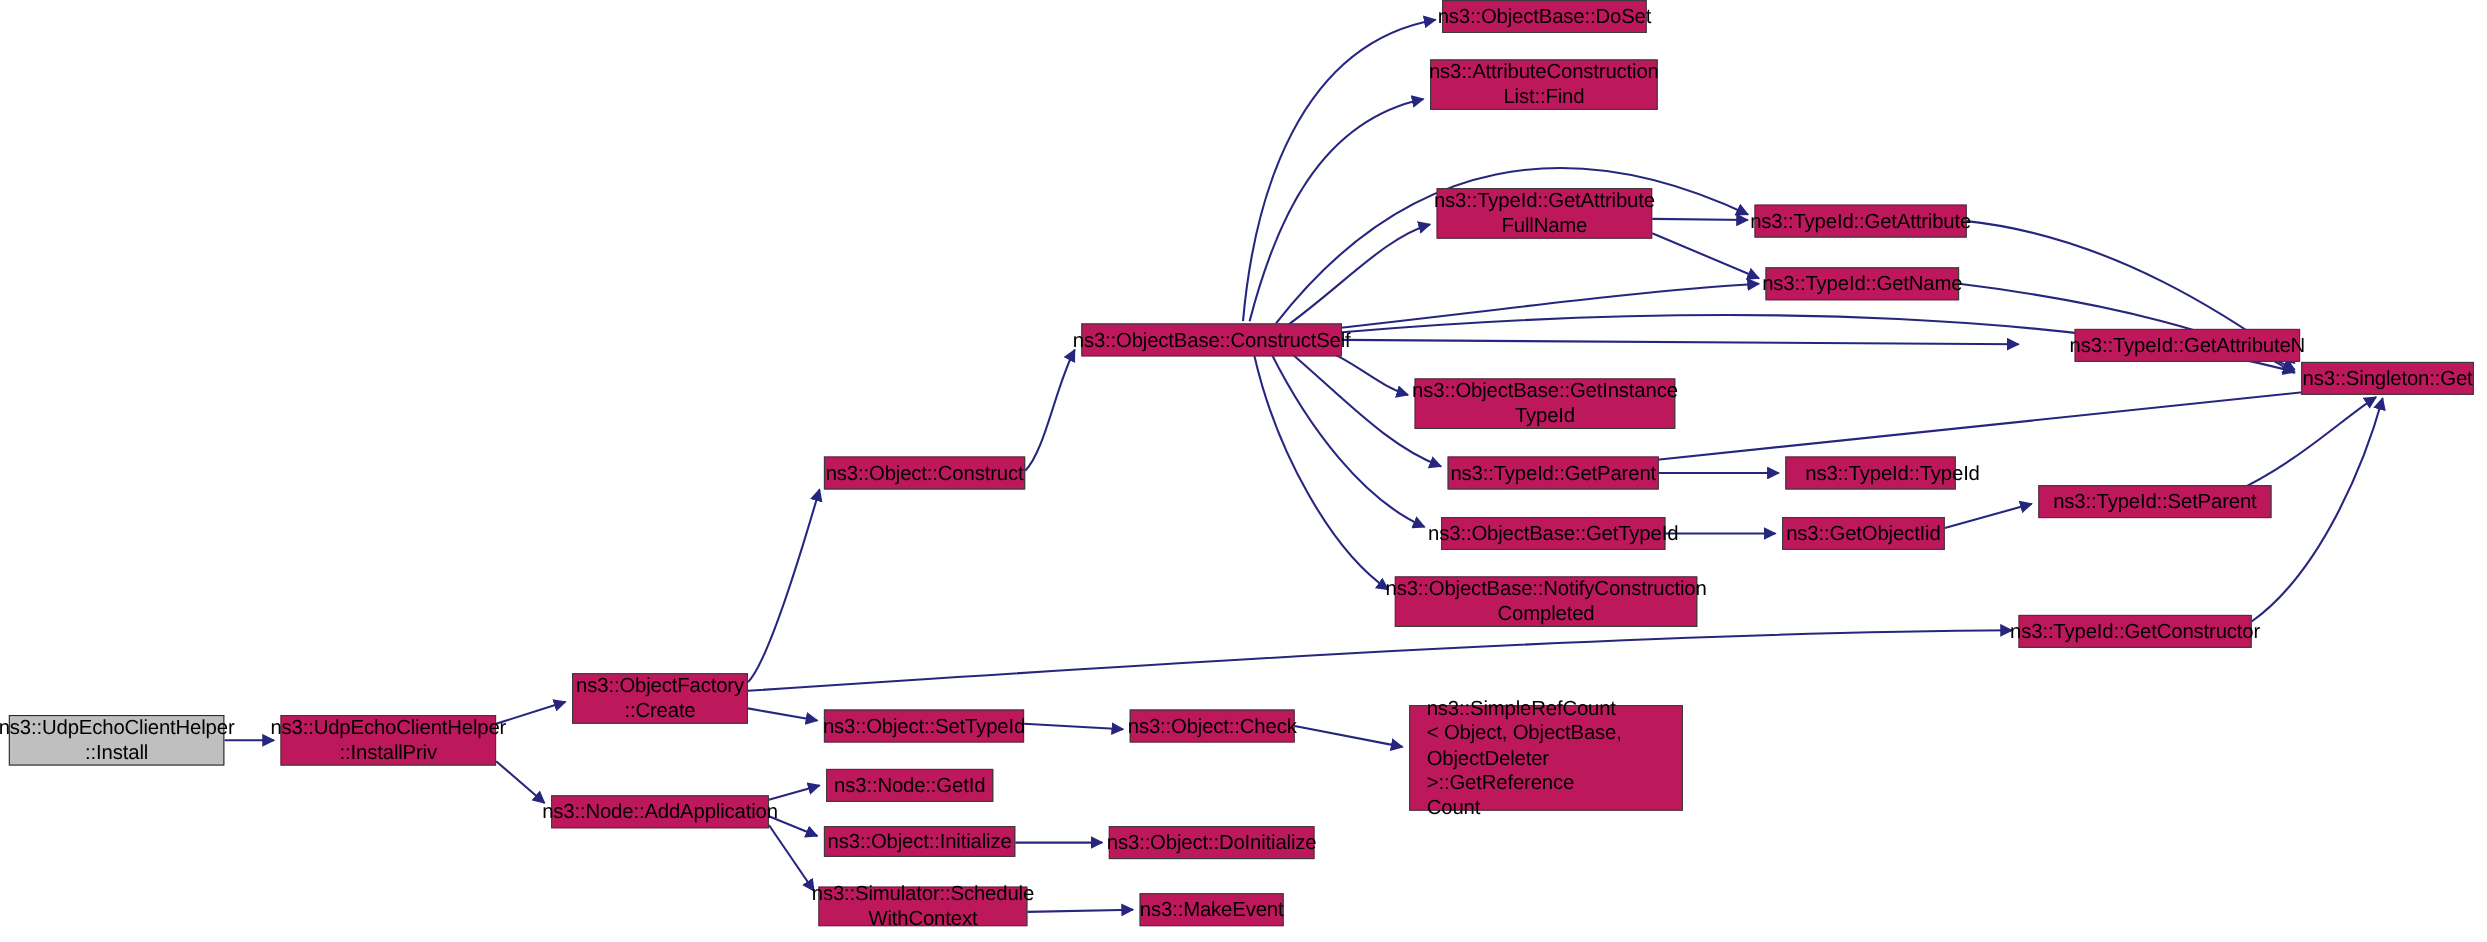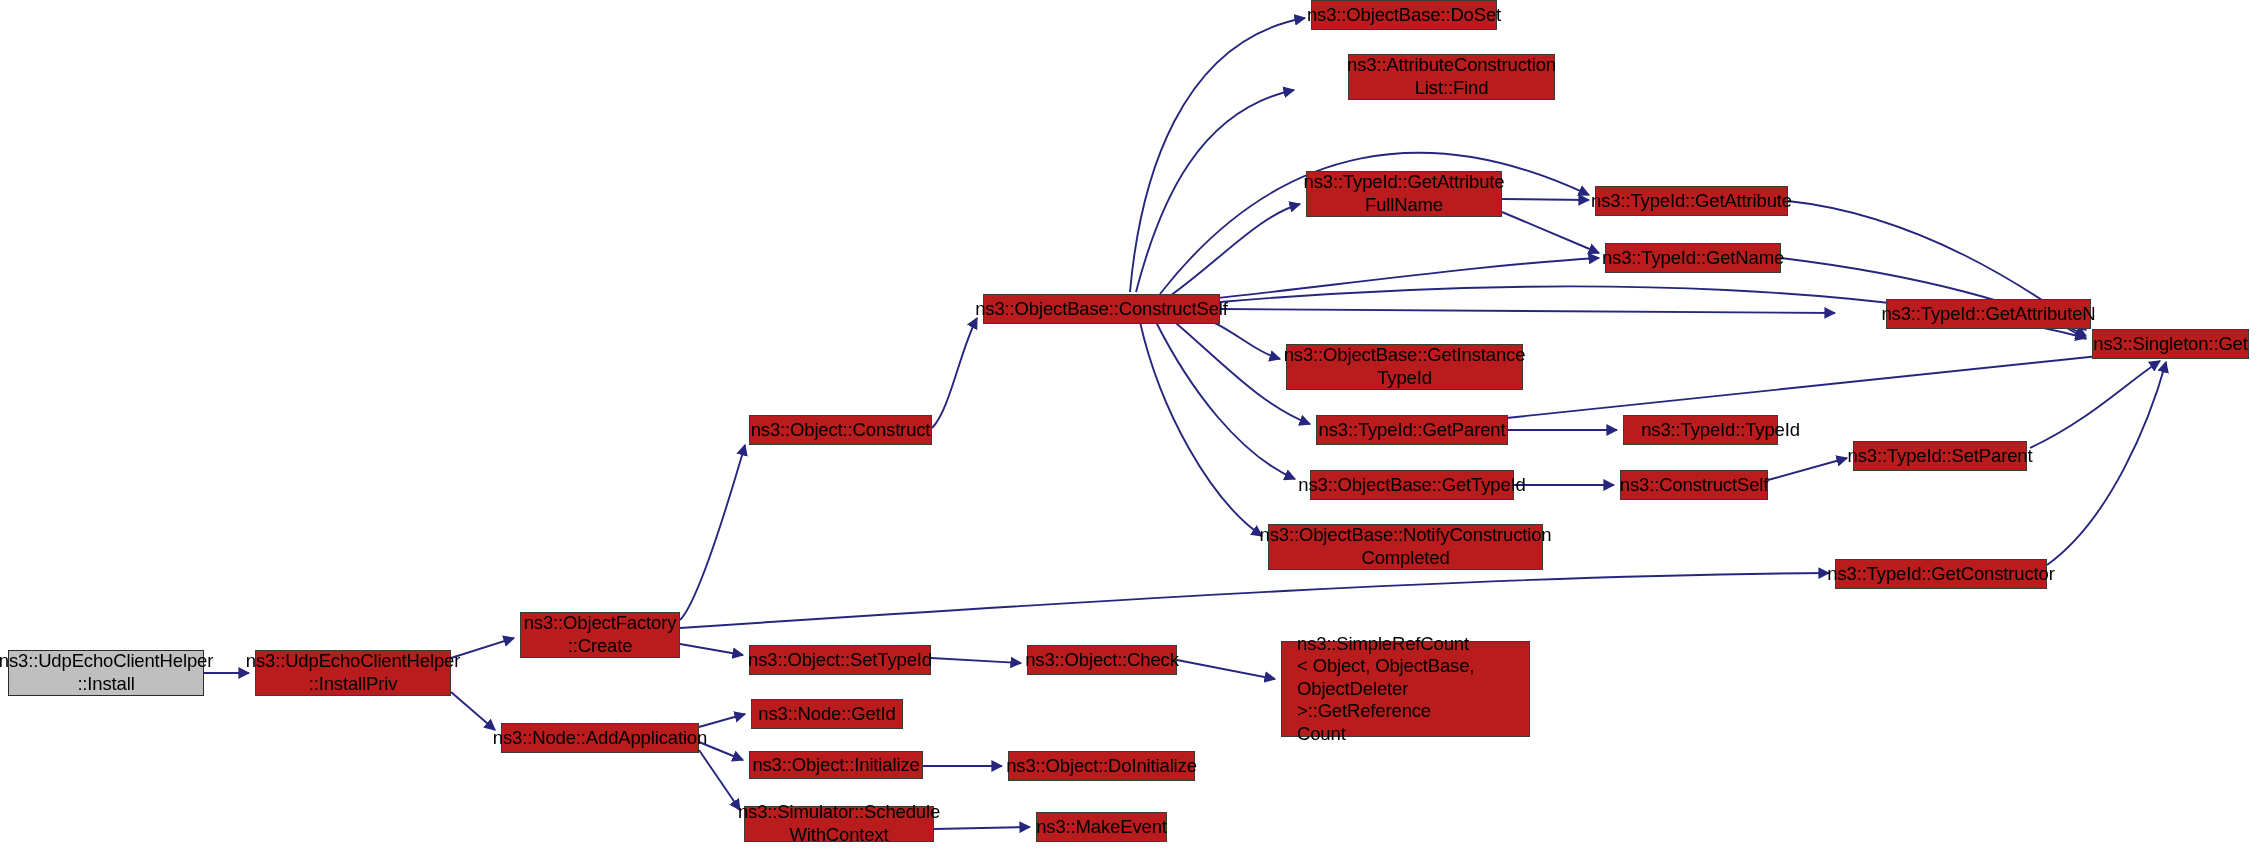--- a/index.html
+++ b/index.html
@@ -21,21 +21,21 @@
     left: 0;
     top: 0;
     width: 2261px;
     height: 856px;
     pointer-events: none;
   }
   .node {
     position: absolute;
     box-sizing: border-box;
     border: 1.4px solid #3b3b3b;
-    background: #b91c1c;
+    background: #be185d;
     color: #000000;
     font-size: 18.5px;
     line-height: 1.22;
     display: flex;
     align-items: center;
     justify-content: center;
     text-align: center;
     white-space: pre-line;
     padding: 1px 4px;
     letter-spacing: -0.15px;
@@ -111,36 +111,36 @@
       <div class="node" style="left: 749px; top: 645px; width: 182px; height: 30px;">ns3::Object::SetTypeId</div>
       <div class="node" style="left: 751px; top: 699px; width: 152px; height: 30px;">ns3::Node::GetId</div>
       <div class="node" style="left: 749px; top: 751px; width: 174px; height: 28px;">ns3::Object::Initialize</div>
       <div class="node" style="left: 744px; top: 806px; width: 190px; height: 36px;">ns3::Simulator::Schedule
 WithContext</div>
       <div class="node" style="left: 983px; top: 294px; width: 237px; height: 30px;">ns3::ObjectBase::ConstructSelf</div>
       <div class="node" style="left: 1027px; top: 645px; width: 150px; height: 30px;">ns3::Object::Check</div>
       <div class="node" style="left: 1008px; top: 751px; width: 187px; height: 30px;">ns3::Object::DoInitialize</div>
       <div class="node" style="left: 1036px; top: 812px; width: 131px; height: 30px;">ns3::MakeEvent</div>
       <div class="node" style="left: 1311px; top: 0px; width: 186px; height: 30px;">ns3::ObjectBase::DoSet</div>
-      <div class="node" style="left: 1300px; top: 54px; width: 207px; height: 46px; margin-left: 48px;">ns3::AttributeConstruction
+      <div class="node" style="left: 1300px; top: 54px; width: 207px; height: 46px;">ns3::AttributeConstruction
 List::Find</div>
       <div class="node" style="left: 1306px; top: 171px; width: 196px; height: 46px;">ns3::TypeId::GetAttribute
 FullName</div>
       <div class="node" style="left: 1286px; top: 344px; width: 237px; height: 46px; text-align: center;">ns3::ObjectBase::GetInstance
 TypeId</div>
       <div class="node" style="left: 1316px; top: 415px; width: 192px; height: 30px;">ns3::TypeId::GetParent</div>
       <div class="node" style="left: 1310px; top: 470px; width: 204px; height: 30px;">ns3::ObjectBase::GetTypeId</div>
       <div class="node" style="left: 1268px; top: 524px; width: 275px; height: 46px;">ns3::ObjectBase::NotifyConstruction
 Completed</div>
       <div class="node leftalign" style="left: 1281px; top: 641px; width: 249px; height: 96px;">ns3::SimpleRefCount
 &lt; Object, ObjectBase,
   ObjectDeleter &gt;::GetReference
 Count</div>
       <div class="node" style="left: 1595px; top: 186px; width: 193px; height: 30px;">ns3::TypeId::GetAttribute</div>
       <div class="node" style="left: 1605px; top: 243px; width: 176px; height: 30px;">ns3::TypeId::GetName</div>
       <div class="node" style="left: 1623px; top: 415px; width: 155px; height: 30px; padding-left: 44px;">ns3::TypeId::TypeId</div>
-      <div class="node" style="left: 1620px; top: 470px; width: 148px; height: 30px;">ns3::ConstructSelf</div>
+      <div class="node" style="left: 1620px; top: 470px; width: 148px; height: 30px;">ns3::GetObjectIid</div>
       <div class="node" style="left: 1841px; top: 299px; width: 205px; height: 30px; margin-left: 45px;">ns3::TypeId::GetAttributeN</div>
-      <div class="node" style="left: 1853px; top: 441px; width: 174px; height: 30px;">ns3::TypeId::SetParent</div>
+      <div class="node" style="left: 1853px; top: 441px; width: 212px; height: 30px;">ns3::TypeId::SetParent</div>
       <div class="node" style="left: 1835px; top: 559px; width: 212px; height: 30px;">ns3::TypeId::GetConstructor</div>
       <div class="node" style="left: 2092px; top: 329px; width: 157px; height: 30px;">ns3::Singleton::Get</div>
     </div>
 </div>
 
 </body></html>

